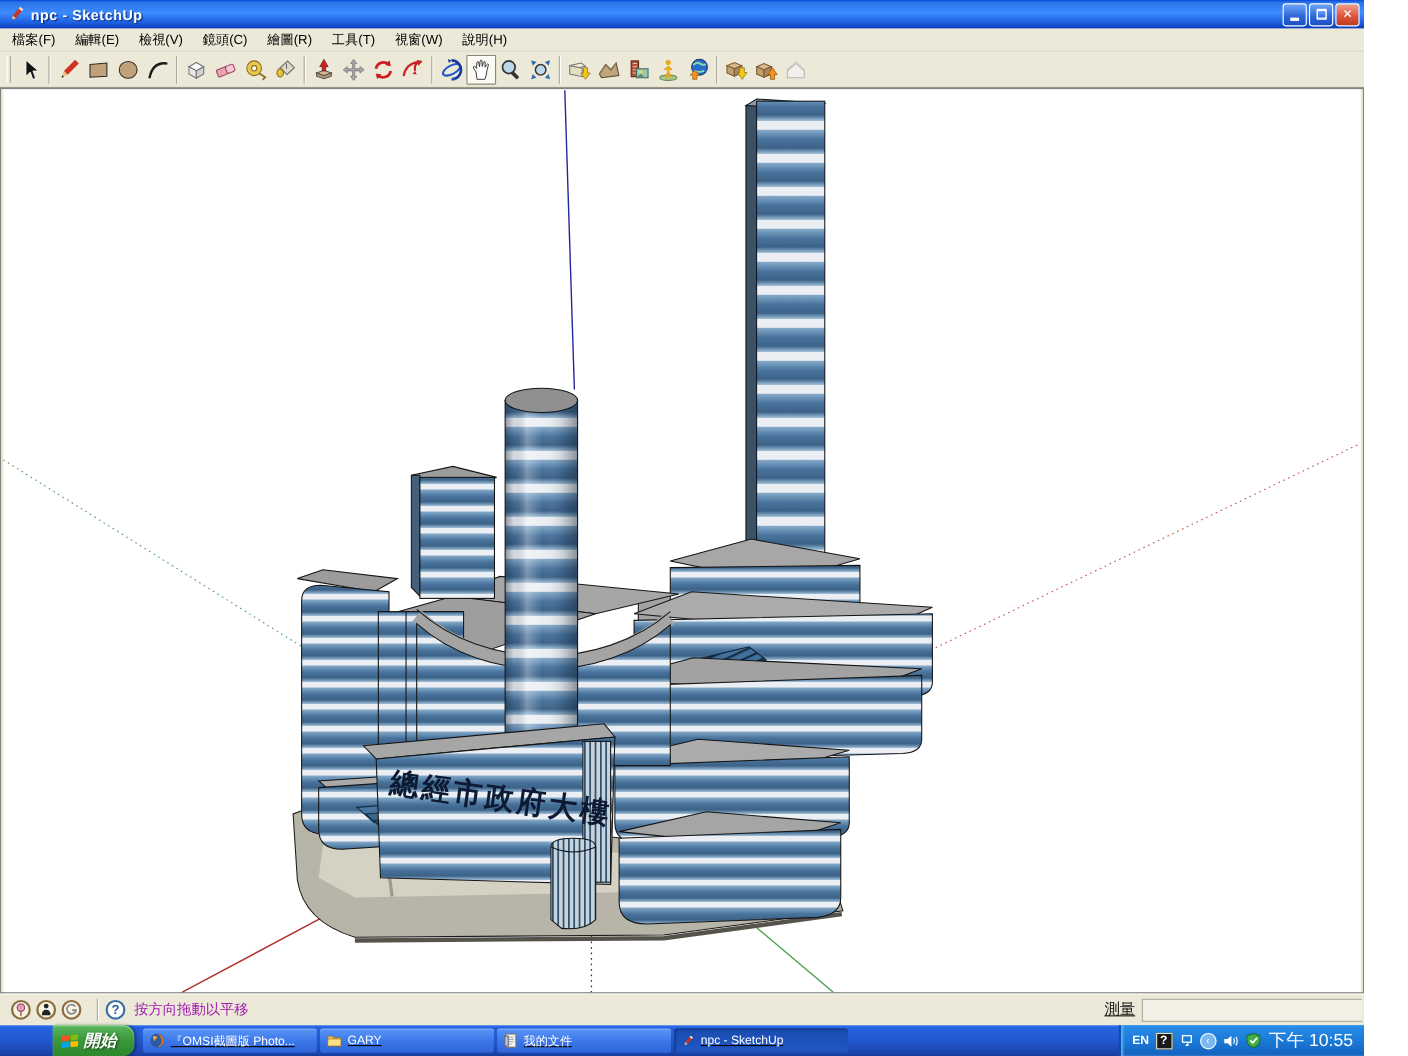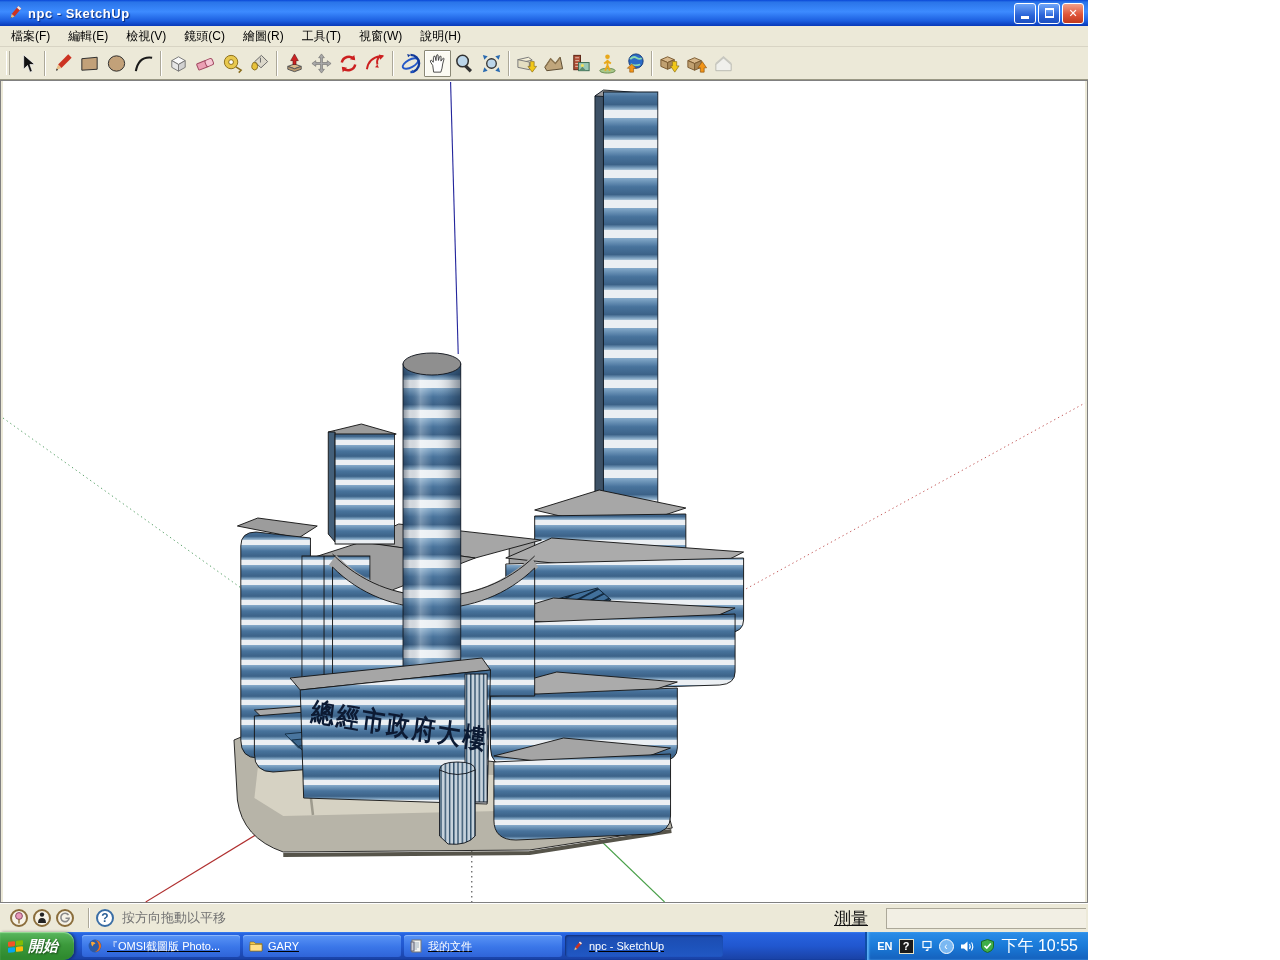--- a/index.html
+++ b/index.html
@@ -1,17 +1,17 @@
 <!DOCTYPE html>
 <html><head>
 <meta charset="utf-8">
 <style>
   * { margin:0; padding:0; box-sizing:border-box; }
   body { font-family:"Liberation Sans","DejaVu Sans",sans-serif; }
-  .screen { position:relative; width:1088px; height:960px; overflow:hidden; background:#ece9d8; }
+  .screen { position:relative; width:1240px; height:960px; overflow:hidden; background:#ece9d8; }
 
   
   .titlebar { height:26px; display:flex; align-items:center; padding:0 4px;
     background:linear-gradient(180deg,#0a47d8 0%,#2a74e8 8%,#3d8bff 45%,#1c5fe0 80%,#0838b8 100%); }
   .titlebar .app-icon { width:18px; height:18px; margin:0 4px 0 2px; }
   .titlebar .title-text { color:#fff; font-weight:bold; font-size:13px; text-shadow:1px 1px 1px #0a2a7a; letter-spacing:.5px; }
   .win-buttons { margin-left:auto; display:flex; gap:2px; }
   .win-btn { width:22px; height:21px; border-radius:3px; border:1px solid #fff;
     background:linear-gradient(180deg,#6ea5f8,#2a64d8 60%,#1c4fc0); color:#fff; font-size:11px; font-weight:bold;
     display:flex; align-items:center; justify-content:center; line-height:1; }
@@ -36,28 +36,28 @@
   
   .viewport { position:relative; height:823px; background:#fff; border-left:3px solid #ece9d8; border-right:3px solid #ece9d8; outline:1px solid #808080; outline-offset:-1px; }
   .viewport svg.scene { position:absolute; inset:0; width:100%; height:100%; }
 
   
   .statusbar { height:29px; background:#ece9d8; display:flex; align-items:center; border-top:1px solid #fff; padding:0 2px; }
   .status-circles { display:flex; gap:5px; padding:0 8px; }
   .circle-ic { width:18px; height:18px; border-radius:50%; border:2px solid #8a6d3b; background:#f6f2e6; display:flex; align-items:center; justify-content:center; }
   .status-div { width:2px; height:20px; border-left:1px solid #aca899; border-right:1px solid #fff; margin:0 6px; }
   .help-ic { width:18px; height:18px; border-radius:50%; border:2px solid #3a6ea5; color:#2a5e95; background:#fff; font-weight:bold; font-size:12px; display:flex; align-items:center; justify-content:center; margin-right:8px; }
-  .status-hint { font-size:13px; color:#737373; }
+  .status-hint { font-size:13px; color:#a21caf; }
   .status-right { margin-left:auto; display:flex; align-items:center; }
-  .measure-label { font-size:17px; color:#111; margin-right:18px;text-decoration:underline; }
+  .measure-label { font-size:14px; color:#111; margin-right:6px;text-decoration:underline; }
   .measure-field { width:200px; height:21px; background:#f2efe4; border:1px solid #aca899; border-right:none; font-size:12px; padding:2px 4px; color:#111; }
 
   
   .taskbar { height:28px; display:flex; align-items:stretch;
-    background:linear-gradient(180deg,#3a80f0 0%,#2663e0 6%,#2157cf 50%,#1a43a8 95%,#123a9a 100%); }
+    background:linear-gradient(180deg,#3a80f0 0%,#2663e0 6%,#2157cf 50%,#1a43a8 95%,#123a9a 100%);padding-left:48px; }
   .start-btn { display:flex; align-items:center; gap:5px; padding:0 16px 0 8px; border-radius:0 10px 10px 0;
     background:linear-gradient(180deg,#5bb860 0%,#3c9a3c 45%,#2f8a2f 90%); box-shadow:inset 0 1px 1px #9ade9a, 2px 0 3px rgba(0,0,0,.4);
     color:#fff; font-weight:bold; font-style:italic; font-size:15px; text-shadow:1px 1px 2px #1a4a1a; }
   .flag { display:grid; grid-template-columns:7px 7px; grid-template-rows:5px 5px; gap:1px; transform:skewY(-6deg); }
   .flag i { border-radius:1px; }
   .tasks { display:flex; align-items:center; gap:3px; padding-left:8px; flex:1; min-width:0;text-decoration:underline; }
   .task-btn { width:158px; height:22px; display:flex; align-items:center; gap:5px; padding:0 6px; border-radius:3px;
     background:linear-gradient(180deg,#5a95f6,#3a76e8 55%,#2f64d8); box-shadow:inset 0 1px 0 #8ab6fa; color:#fff; font-size:11px;
     white-space:nowrap; overflow:hidden; }
   .task-btn .t-label { overflow:hidden; text-overflow:ellipsis; }

